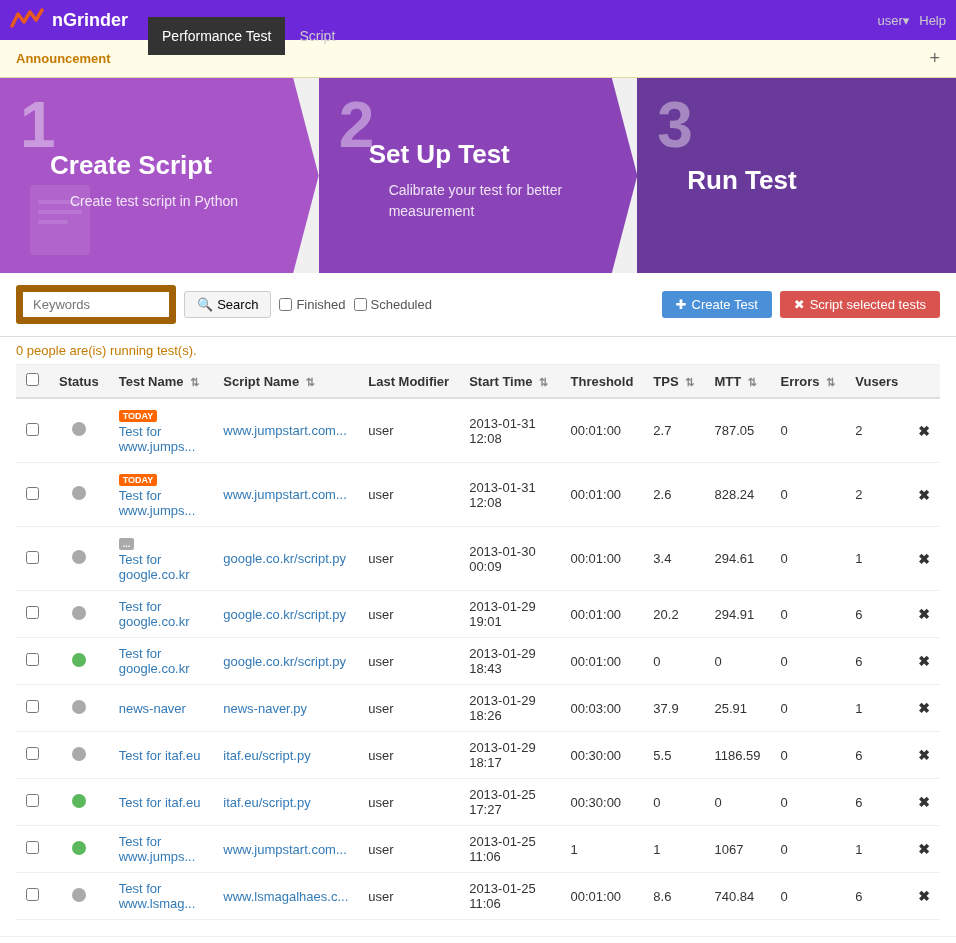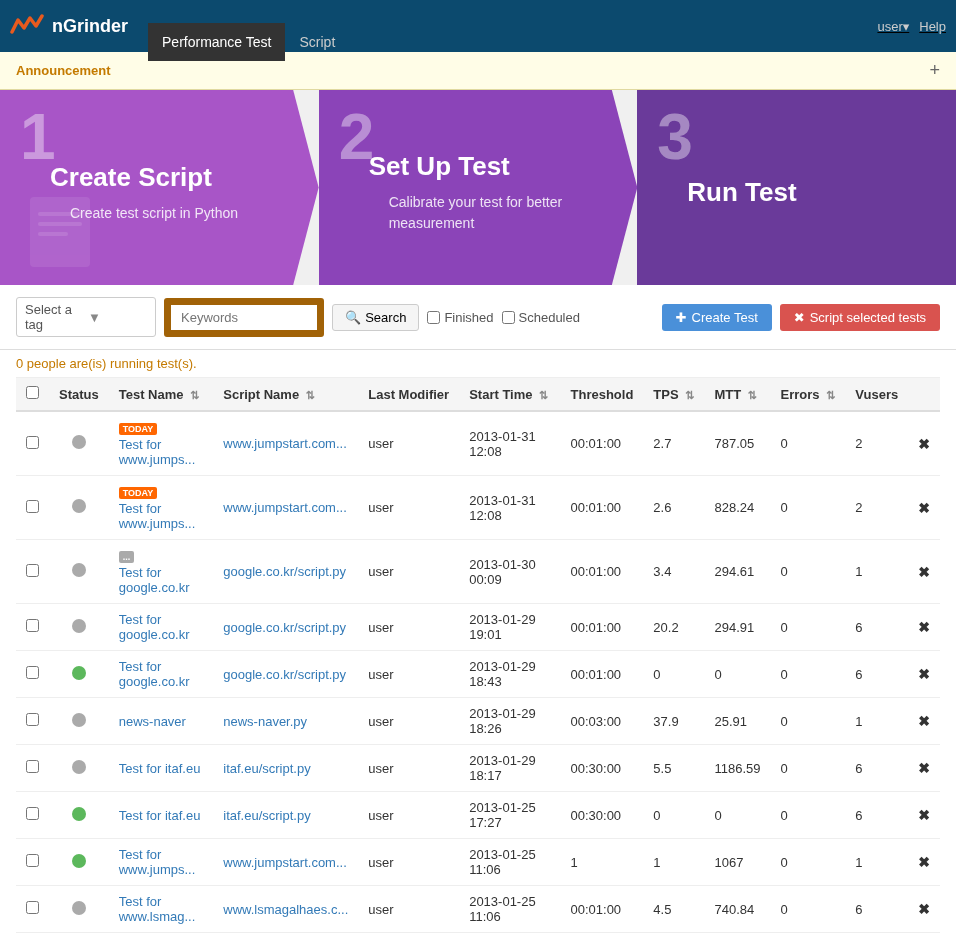--- a/index.html
+++ b/index.html
@@ -1,23 +1,23 @@
 <!DOCTYPE html>
 <html><head>
   <meta charset="utf-8">
   <style>
     * { box-sizing: border-box; margin: 0; padding: 0; }
     body { font-family: Arial, sans-serif; font-size: 13px; background: #f0f0f0; min-width: 956px; }
 
     
     .header {
-      background: #0c4a6e;
-      display: flex;
-      align-items: center;
-      height: 52px;
+      background: #6d28d9;
+      display: flex;
+      align-items: center;
+      height: 40px;
       padding: 0 10px;
     }
     .logo {
       display: flex;
       align-items: center;
       margin-right: 20px;
     }
     .logo-icon {
       width: 36px;
       height: 28px;
@@ -42,21 +42,20 @@
       margin-top: 32px;
     }
     .nav-link.active {
       color: white;
       background: #333;
     }
     .nav-right {
       display: flex;
       align-items: center;
       gap: 10px;
-      text-decoration: underline;
     }
     .user-btn {
       color: #ccc;
       font-size: 13px;
       cursor: pointer;
       background: none;
       border: none;
     }
     .help-link {
       color: #ccc;
@@ -317,24 +316,20 @@
     <div class="hero-title">Set Up Test</div>
     <div class="hero-desc">Calibrate your test for better measurement</div>
   </div>
   <div class="hero-step hero-step-3">
     <span class="hero-number">3</span>
     <div class="hero-title">Run Test</div>
   </div>
 </div>
 
 <div class="controls">
-  <div class="tag-select">
-    <span>Select a tag</span>
-    <span class="arrow">▼</span>
-  </div>
   <input class="keywords-input" type="text" placeholder="Keywords" style="">
   <button class="search-btn">
     <span>🔍</span>
     <span>Search</span>
   </button>
   <label class="checkbox-label">
     <input type="checkbox" style="">
     <span>Finished</span>
   </label>
   <label class="checkbox-label">
@@ -519,21 +514,21 @@
         <tr>
       <td class="td-check"><input type="checkbox" style=""></td>
       <td class="td-status">
         <span class="status-dot" style="background:#aaa;display:inline-block;width:14px;height:14px;border-radius:50%;"></span>
       </td>
       <td><a class="test-link">Test for www.lsmag...</a></td>
       <td><a class="test-link">www.lsmagalhaes.c...</a></td>
       <td>user</td>
       <td>2013-01-25 11:06</td>
       <td>00:01:00</td>
-      <td>4.5</td>
+      <td>8.6</td>
       <td>740.84</td>
       <td>0</td>
       <td>6</td>
       <td><span class="delete-x">✖</span></td>
     </tr>
       </tbody>
   </table>
 </div>
 
 <div class="pagination">

